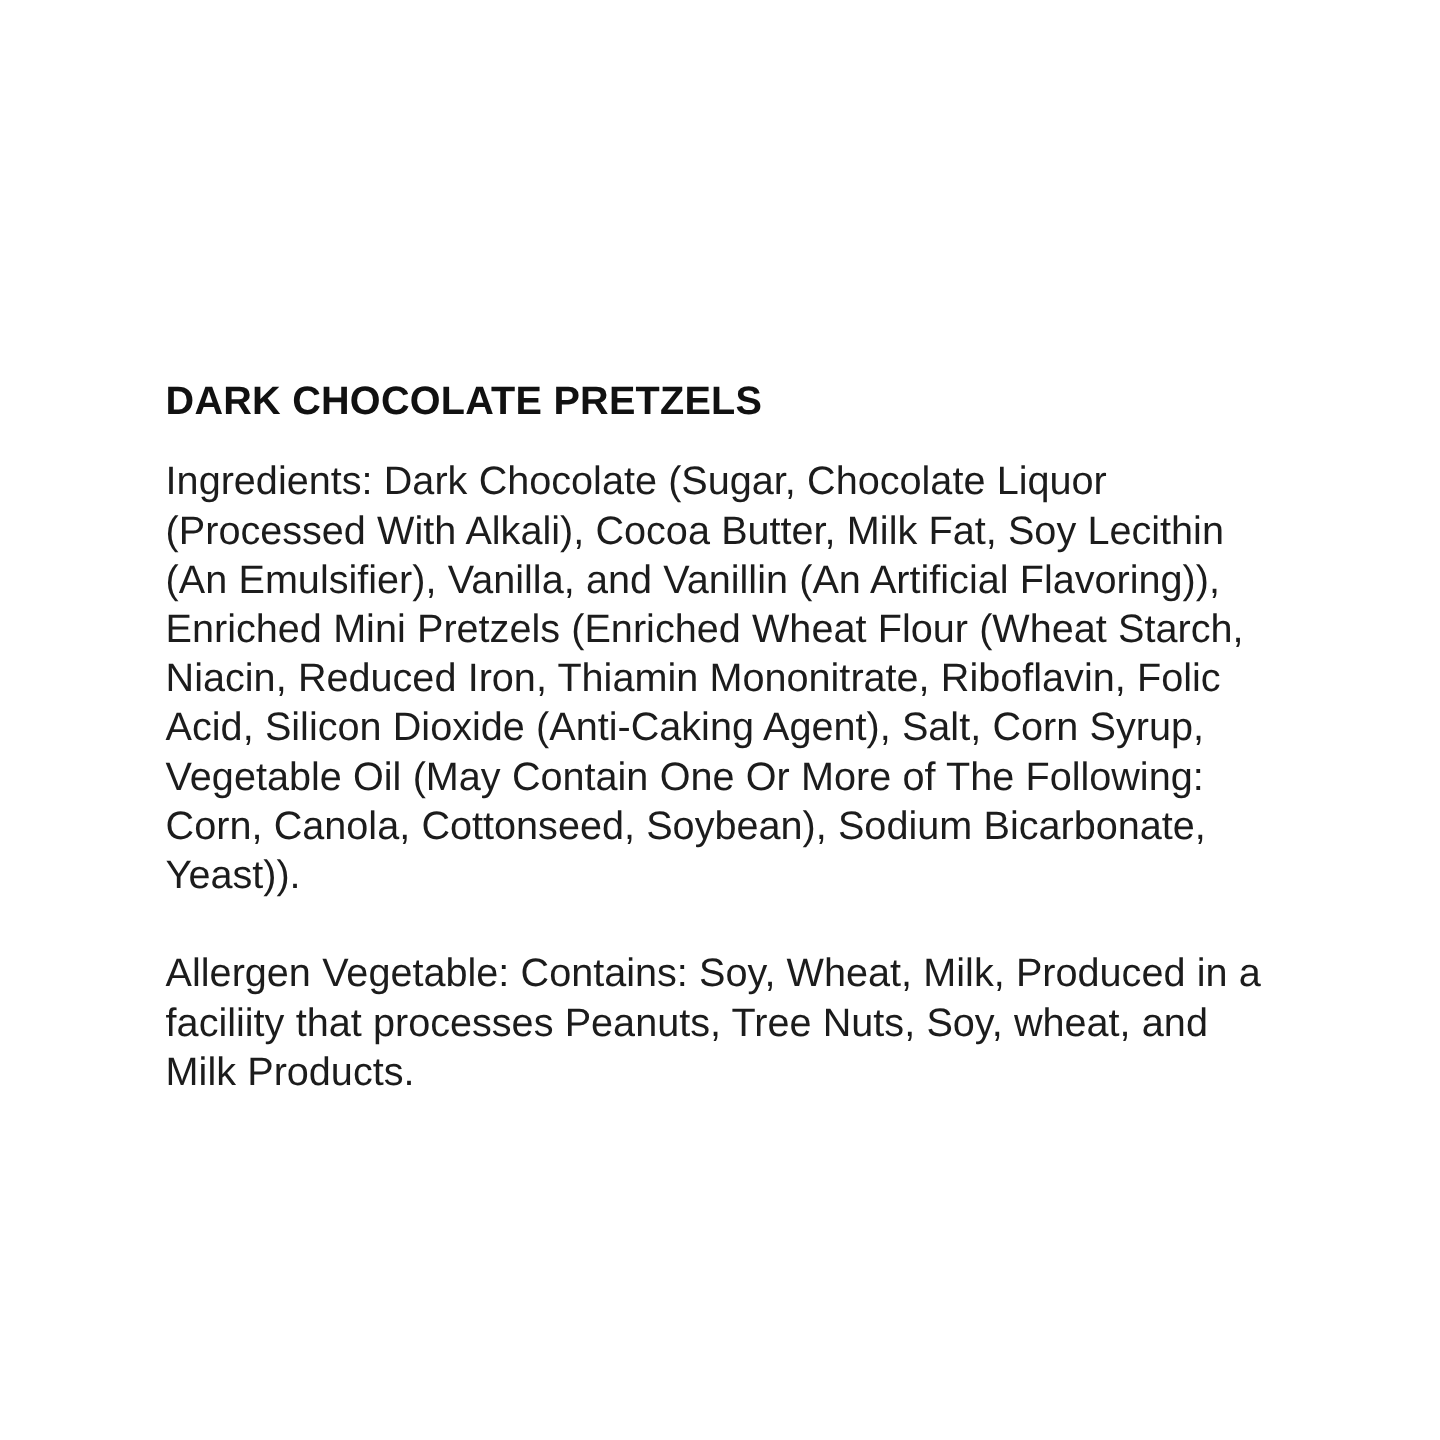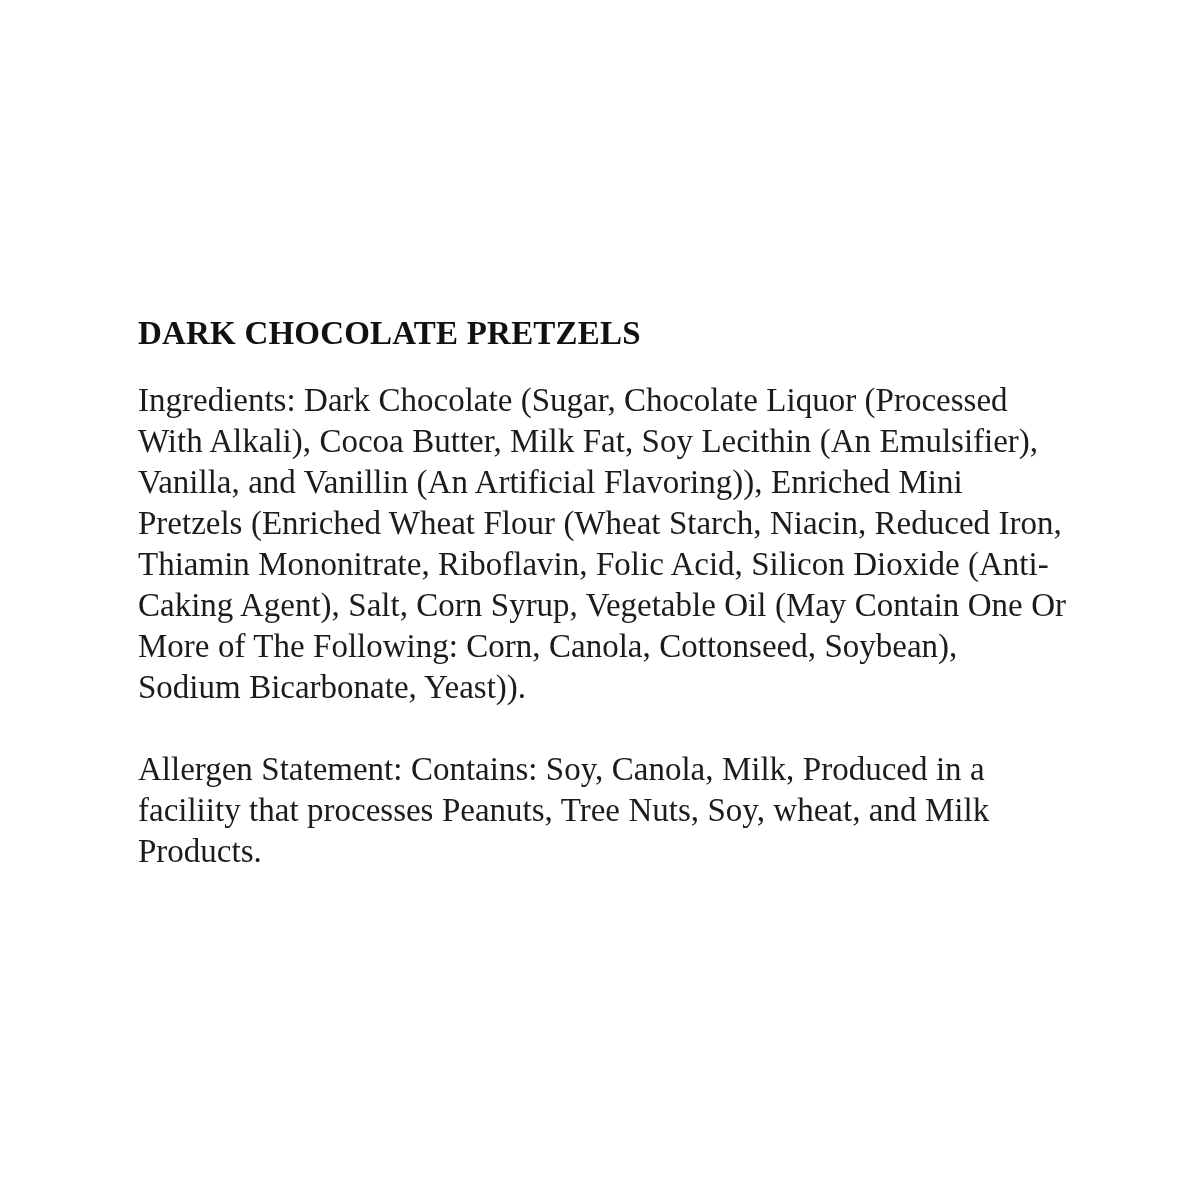--- a/index.html
+++ b/index.html
@@ -12,21 +12,20 @@
     background: #ffffff;
     font-family: "Liberation Sans", sans-serif;
     color: #1a1a1a;
     overflow: hidden;
   }
   .page {
     position: relative;
     width: 1164px;
     height: 1200px;
     box-sizing: border-box;
-    font-family: Liberation Serif, serif;
   }
   .content {
     position: absolute;
     left: 138px;
     top: 314px;
     width: 928px;
   }
   .product-title {
     font-size: 33px;
     font-weight: bold;
@@ -47,15 +46,15 @@
     margin-top: 41px;
   }
 </style>
 </head>
 <body>
 
 <div class="page">
   <div class="content">
     <h1 class="product-title">DARK CHOCOLATE PRETZELS</h1>
     <p class="body-text">Ingredients: Dark Chocolate (Sugar, Chocolate Liquor (Processed With Alkali), Cocoa Butter, Milk Fat, Soy Lecithin (An Emulsifier), Vanilla, and Vanillin (An Artificial Flavoring)), Enriched Mini Pretzels (Enriched Wheat Flour (Wheat Starch, Niacin, Reduced Iron, Thiamin Mononitrate, Riboflavin, Folic Acid, Silicon Dioxide (Anti-Caking Agent), Salt, Corn Syrup, Vegetable Oil (May Contain One Or More of The Following: Corn, Canola, Cottonseed, Soybean), Sodium Bicarbonate, Yeast)).</p>
-    <p class="body-text">Allergen Statement: Contains: Soy, Canola, Milk, Produced in a faciliity that processes Peanuts, Tree Nuts, Soy, wheat, and Milk Products.</p>
+    <p class="body-text">Allergen Vegetable: Contains: Soy, Wheat, Milk, Produced in a faciliity that processes Peanuts, Tree Nuts, Soy, wheat, and Milk Products.</p>
   </div>
 </div>
 
 </body></html>

